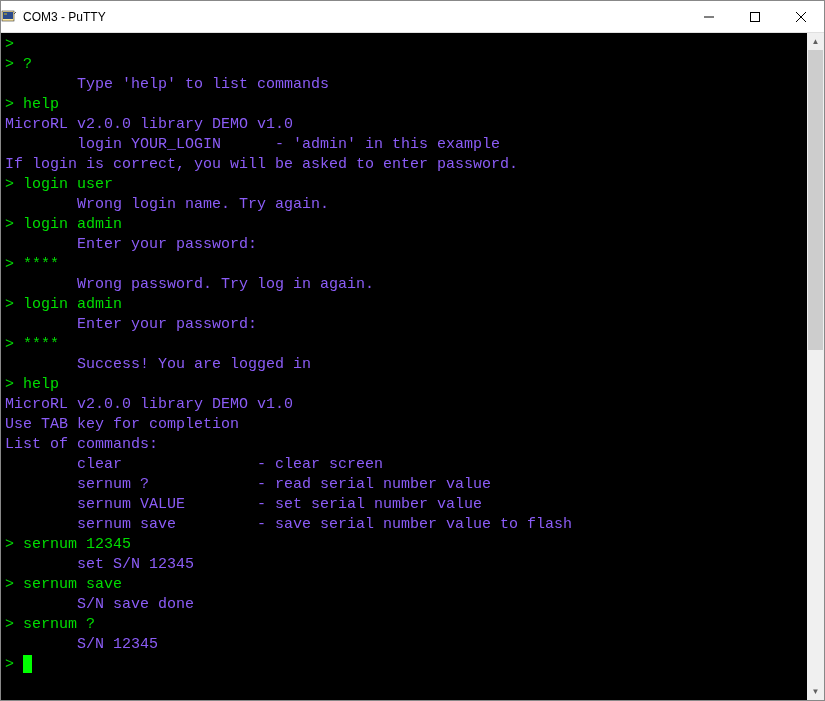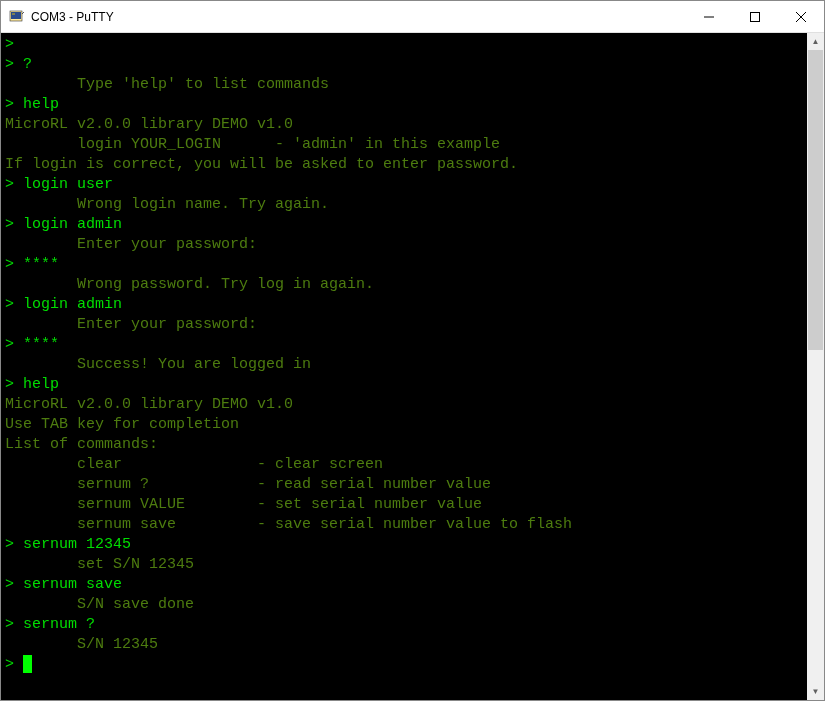--- a/index.html
+++ b/index.html
@@ -23,21 +23,20 @@
       border: 1px solid #888;
       display: flex;
       flex-direction: column;
     }
 
     .titlebar {
       height: 32px;
       background: #ffffff;
       display: flex;
       align-items: center;
-      padding-left: 8px;
       border-bottom: 1px solid #e0e0e0;
     }
 
     .titlebar-icon {
       width: 16px;
       height: 16px;
       margin-right: 6px;
       display: flex;
       align-items: center;
       justify-content: center;
@@ -120,21 +119,21 @@
 
     .prompt {
       color: #00dd00;
     }
 
     .cmd {
       color: #00dd00;
     }
 
     .out {
-      color: #4d7c0f;
+      color: #8b5cf6;
     }
 
     .cursor {
       display: inline-block;
       width: 9px;
       height: 18px;
       background: #00ff00;
       vertical-align: text-bottom;
     }
 

